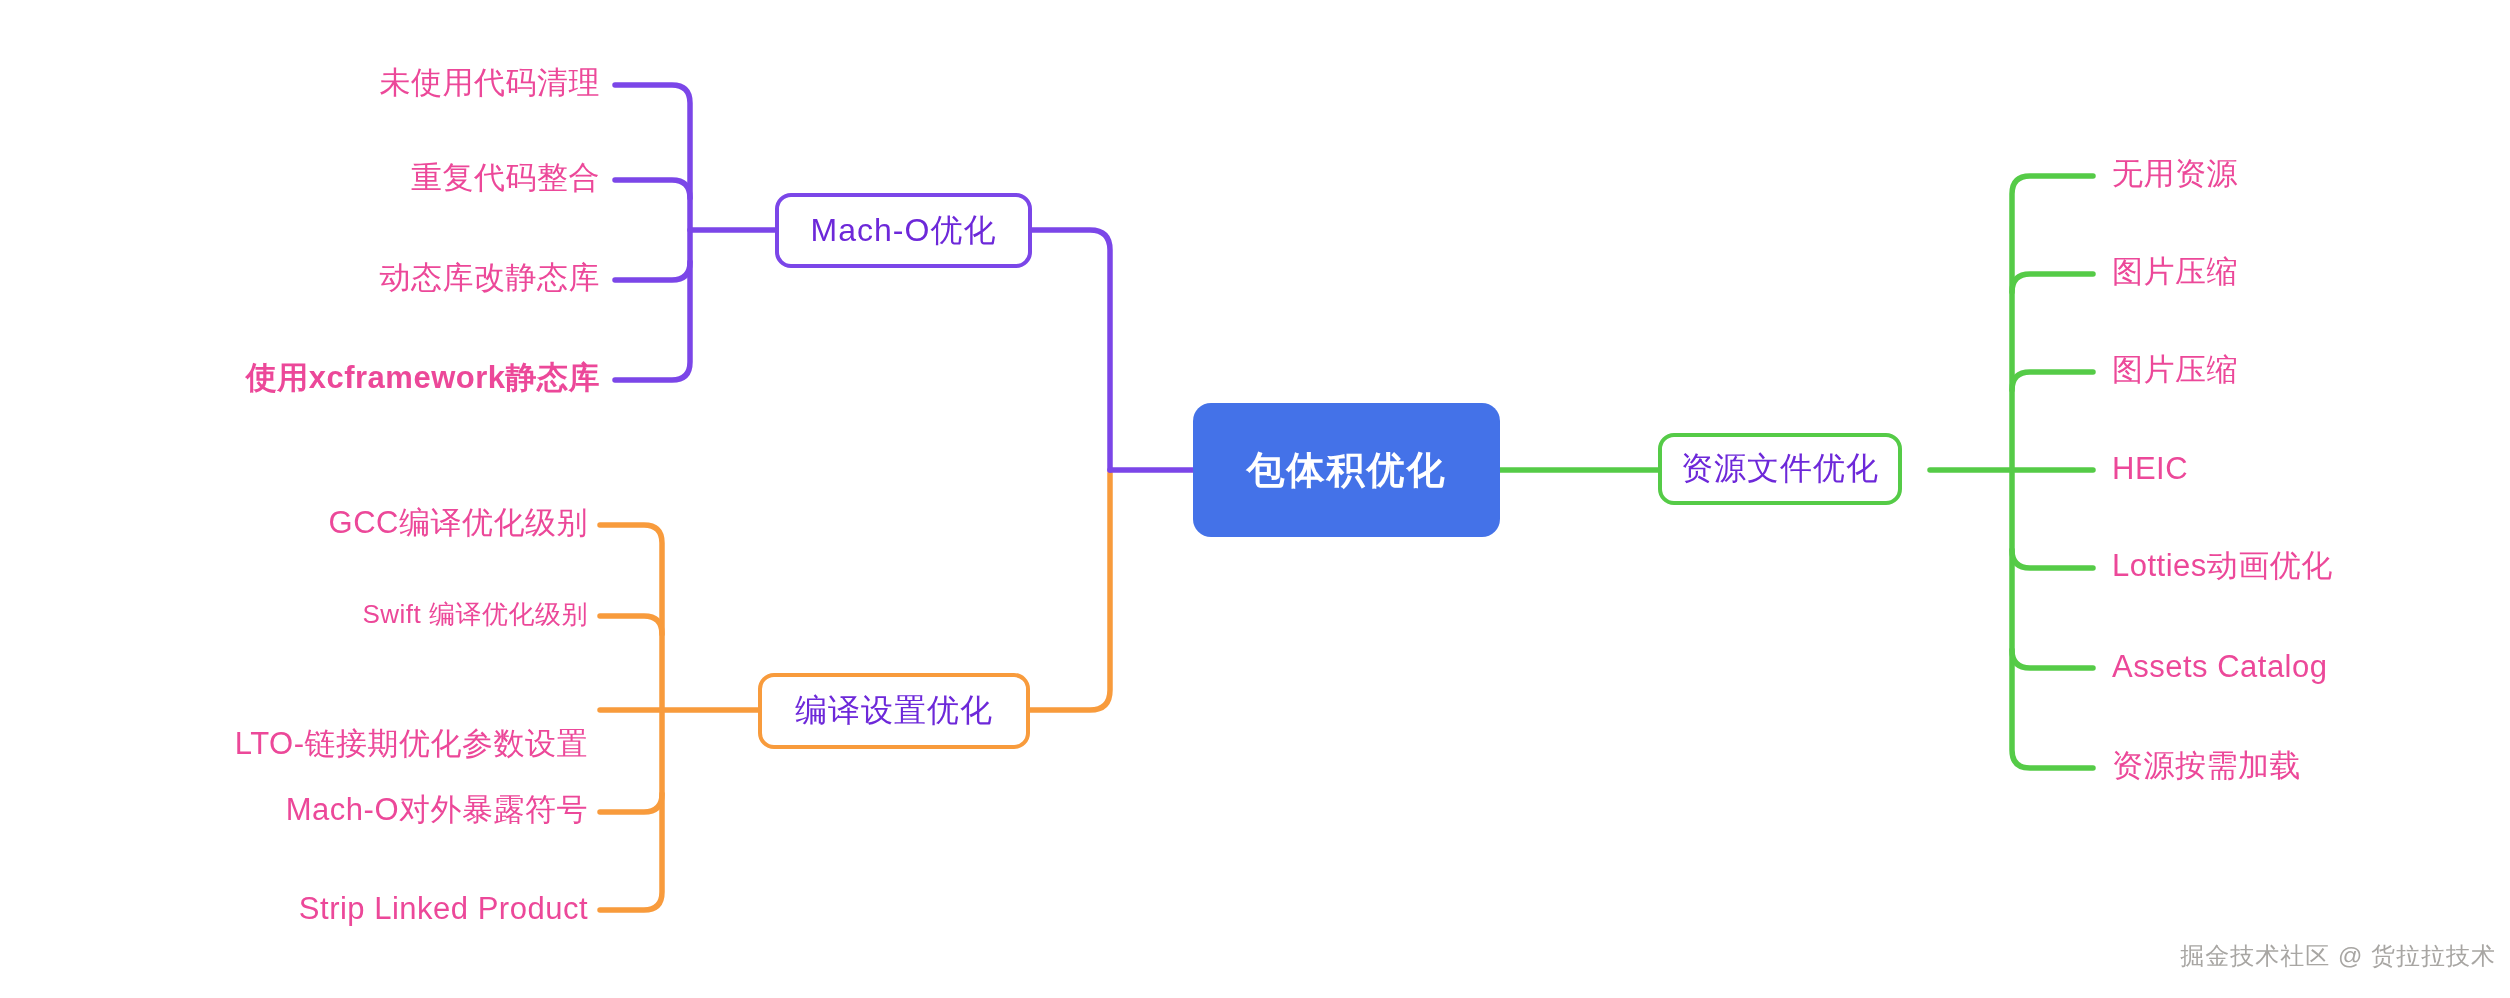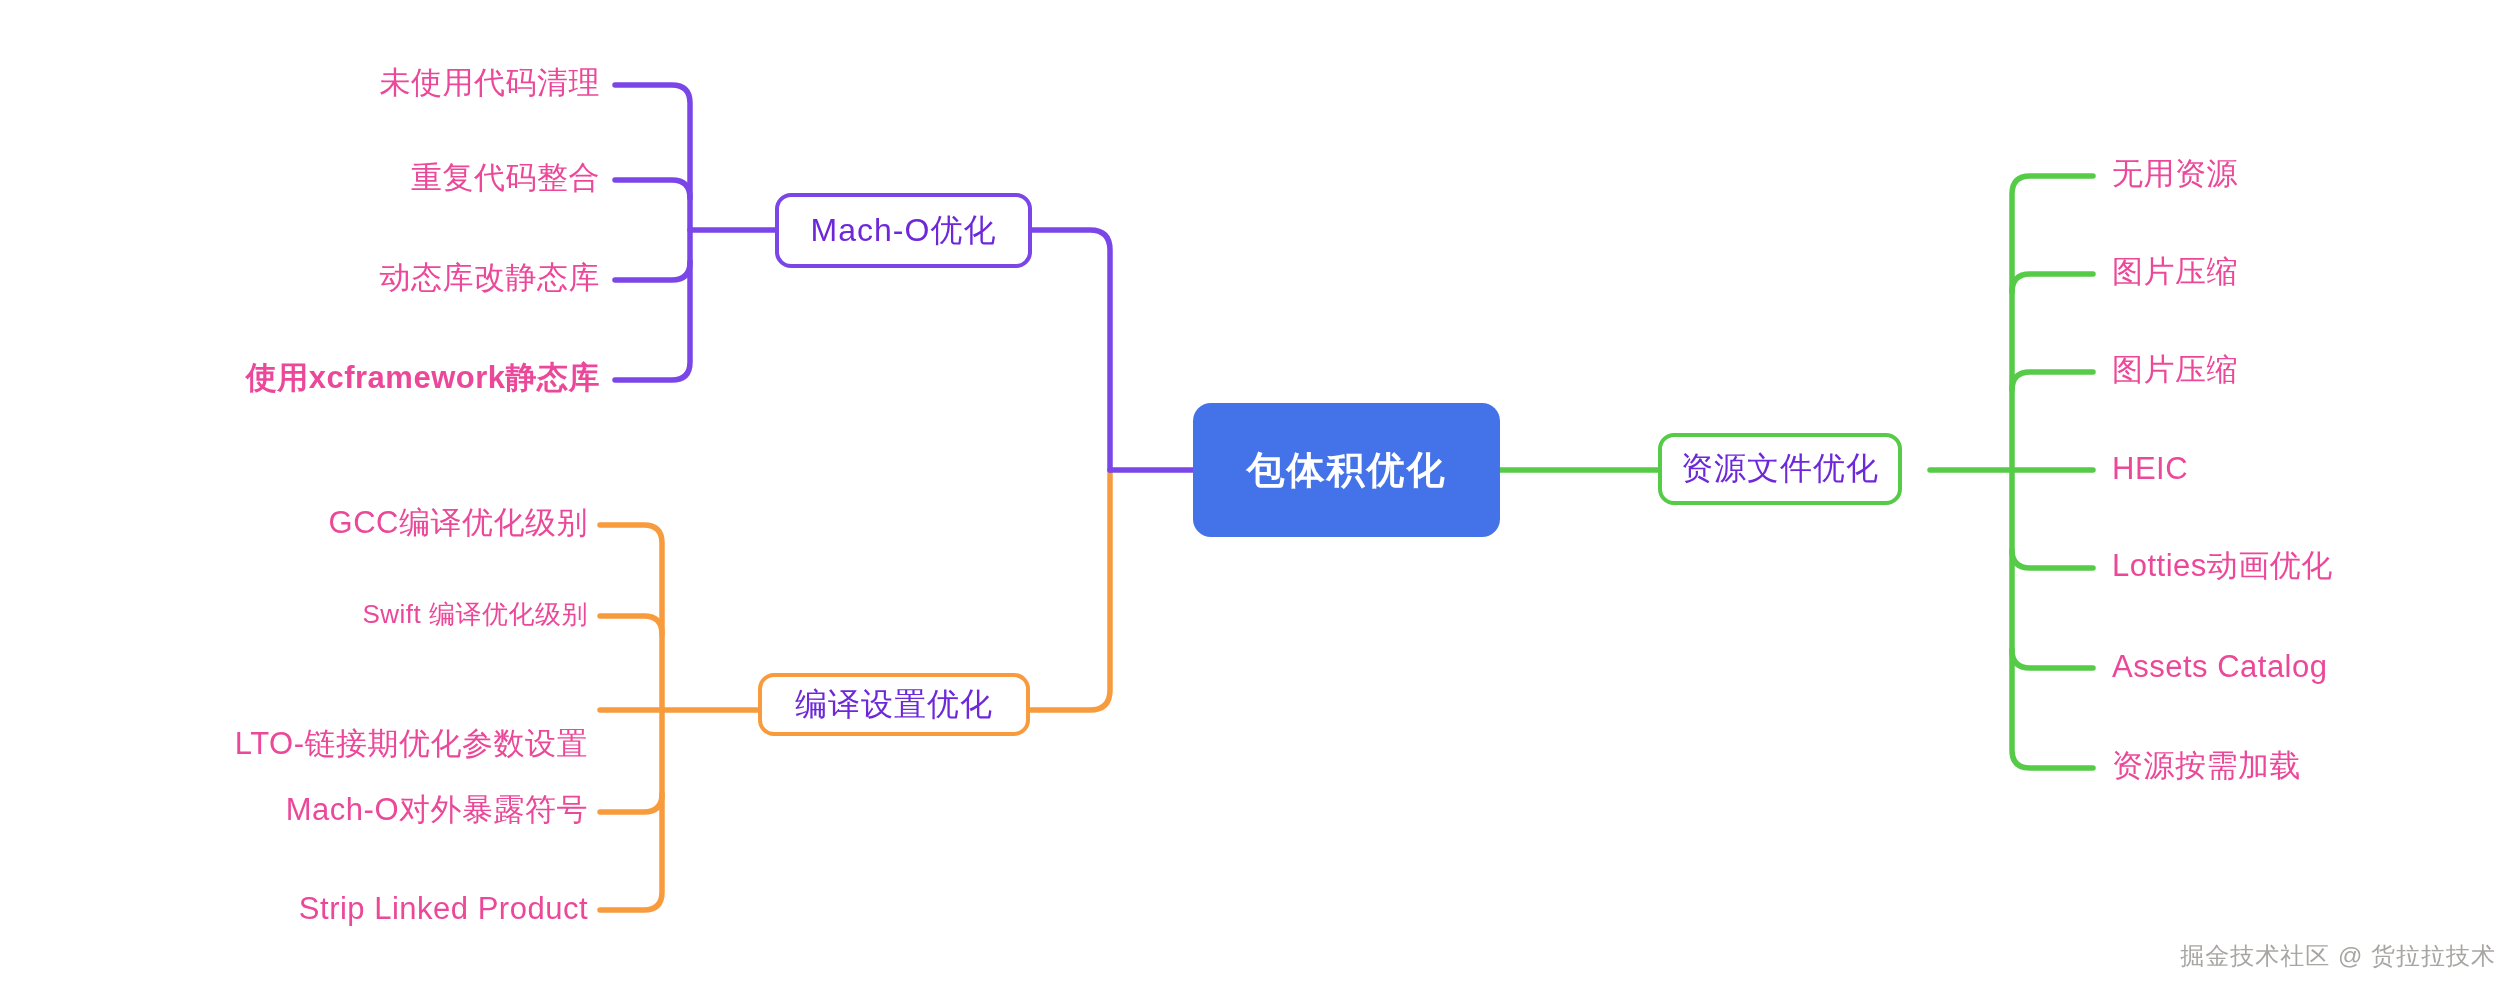--- a/index.html
+++ b/index.html
@@ -48,21 +48,21 @@
     </svg>
 
   <div class="node root-node" style="left: 1193px; top: 403px; width: 307px; height: 134px; background: rgb(68, 114, 232); color: rgb(255, 255, 255);">
     <span>包体积优化</span>
   </div>
 
   <div class="node branch-node" style="left:775px;top:193px;width:257px;height:75px;border-color:#7B46E8;">
     <span>Mach-O优化</span>
   </div>
 
-  <div class="node branch-node" style="left:758px;top:673px;width:272px;height:63px;border-color:#F89B3C;">
+  <div class="node branch-node" style="left:758px;top:673px;width:272px;height:76px;border-color:#F89B3C;">
     <span>编译设置优化</span>
   </div>
 
   <div class="node branch-node" style="left:1658px;top:433px;width:244px;height:72px;border-color:#55CB47;">
     <span>资源文件优化</span>
   </div>
 
   <div class="watermark">掘金技术社区 @ 货拉拉技术</div>
 <div class="child-label align-right" style="top: 525px; right: 1922px;">GCC编译优化级别</div>
     <div class="child-label align-right" style="top: 616px; right: 1922px; font-size: 26px;">Swift 编译优化级别</div>

